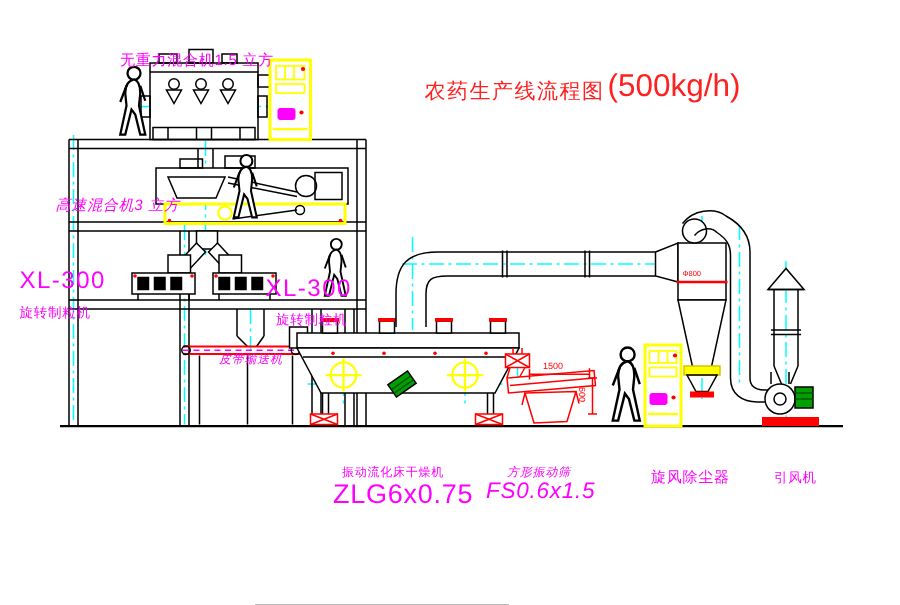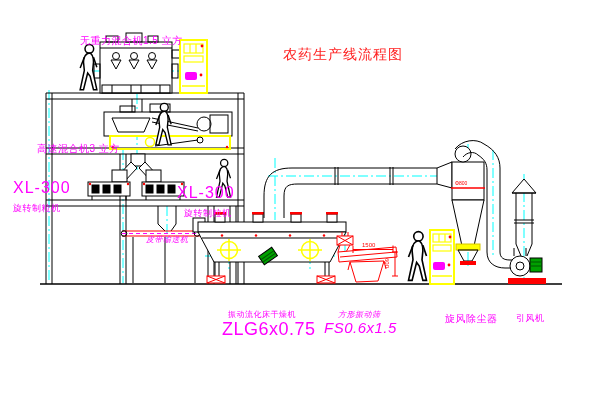--- a/index.html
+++ b/index.html
@@ -251,39 +251,40 @@
   </g>
 
   <use href="#person" x="76" y="43" width="25" height="50"></use>
   <use href="#person" x="152" y="102" width="23" height="46"></use>
   <use href="#person" x="213" y="158" width="21" height="42"></use>
   <use href="#person" x="404" y="230" width="27" height="54"></use>
 </svg>
 
   <div class="title">
     <span class="zh red">农药生产线流程图</span>
+    <span class="cap red">(500kg/h)</span>
   </div>
 
   <div class="lbl" style="left:80px;top:12px;font-size:10px;">无重力混合机1.5 立方</div>
-  <div class="lbl" style="left:37px;top:120px;font-size:10px;">高速混合机3 立方</div>
+  <div class="lbl" style="left:37px;top:109px;font-size:10px;font-style:italic;">高速混合机3 立方</div>
 
   <div class="lbl" style="left:13px;top:156px;font-size:16px;letter-spacing:1px;">XL-300</div>
   <div class="lbl" style="left:13px;top:180px;font-size:9px;">旋转制粒机</div>
 
   <div class="lbl" style="left:177px;top:161px;font-size:16px;letter-spacing:1px;">XL-300</div>
   <div class="lbl" style="left:184px;top:185px;font-size:9px;">旋转制粒机</div>
 
   <div class="lbl" style="left:146px;top:212px;font-size:8px;font-style:italic;">皮带输送机</div>
 
   <div class="lbl" style="left:228px;top:287px;font-size:8px;">振动流化床干燥机</div>
   <div class="lbl" style="left:222px;top:296px;font-size:18px;">ZLG6x0.75</div>
 
   <div class="lbl" style="left:338px;top:287px;font-size:8px;font-style:italic;">方形振动筛</div>
   <div class="lbl" style="left:324px;top:296px;font-size:15px;font-style:italic;">FS0.6x1.5</div>
 
-  <div class="lbl" style="left:445px;top:290px;font-size:10px;">旋风除尘器</div>
+  <div class="lbl" style="left:434px;top:290px;font-size:10px;">旋风除尘器</div>
   <div class="lbl" style="left:516px;top:290px;font-size:9px;">引风机</div>
 
   <div class="dim" style="left:362px;top:242px;font-size:6px;">1500</div>
   <div class="dim" style="left:390px;top:258px;font-size:6px;transform:rotate(90deg);transform-origin:left top;">600</div>
   <div class="dim" style="left:455px;top:181px;font-size:5px;">Φ800</div>
 
 </div>
 
 </body></html>

